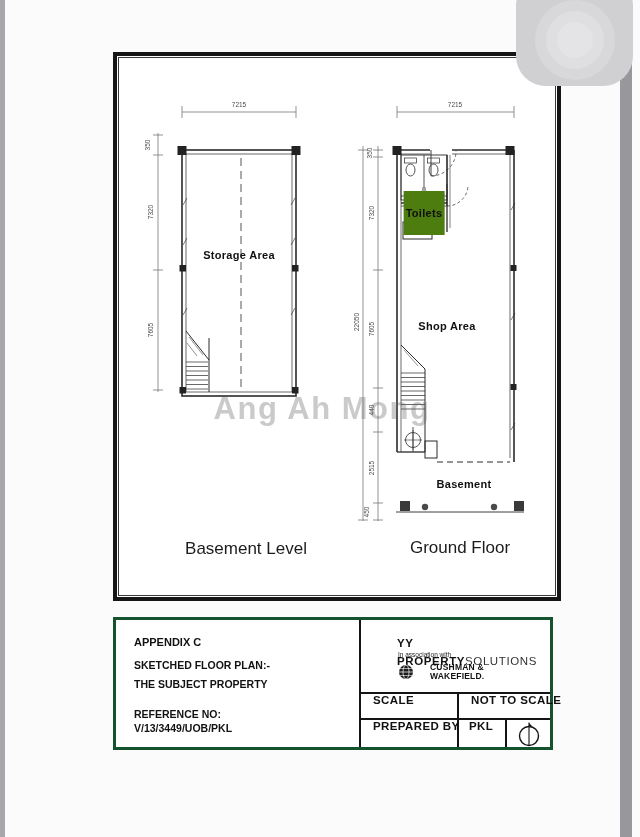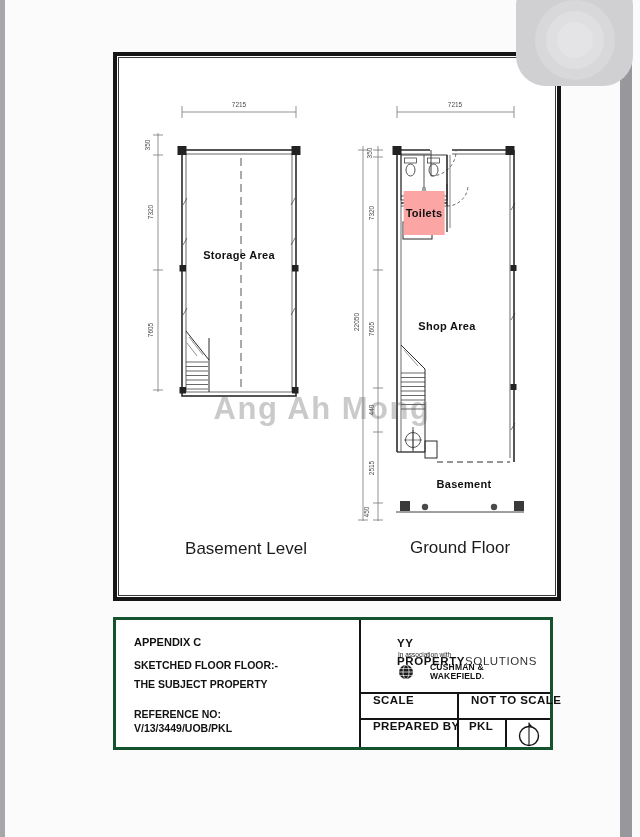--- a/index.html
+++ b/index.html
@@ -18,21 +18,21 @@
   .overlay .c3{position:absolute;left:11px;top:11px;width:36px;height:36px;border-radius:50%;background:#e4e4e6}
   
   .sheet{left:113px;top:52px;width:440px;height:541px;border:4px solid #161616;background:#fff;z-index:1}
   .sheet-inner{position:absolute;left:1px;top:1px;right:1px;bottom:1px;border:1px solid #3a3a3a}
   
   svg.plan{position:absolute;left:0;top:0;z-index:2;pointer-events:none}
   
   .dim{position:absolute;font-size:6.5px;color:#4a4a4a;transform:translate(-50%,-50%);white-space:nowrap;z-index:3}
   .dimv{position:absolute;font-size:6.5px;color:#4a4a4a;transform:translate(-50%,-50%) rotate(-90deg);white-space:nowrap;z-index:3}
   .room{position:absolute;font-weight:bold;font-size:11px;color:#101010;transform:translate(-50%,-50%);white-space:nowrap;letter-spacing:.3px;z-index:3}
-  .room.boxed{background:#fca5a5;padding:16px 2px}
+  .room.boxed{background:#4d7c0f;padding:16px 2px}
   .floor-title{position:absolute;font-size:17px;color:#1c1c1c;transform:translate(-50%,-50%);white-space:nowrap;z-index:3}
   .watermark{
     position:absolute;left:322px;top:409px;transform:translate(-50%,-50%);
     font-size:31px;font-weight:bold;color:rgba(95,95,95,.33);
     letter-spacing:1.5px;white-space:nowrap;z-index:4;
   }
   
   .tblock{left:113px;top:617px;width:440px;height:133px;border:3px solid #14532d;background:#fff;z-index:1;box-sizing:border-box}
   .tb-left{position:absolute;left:0;top:0;width:243px;height:127px;border-right:2px solid #141414}
   .tb-right{position:absolute;left:245px;top:0;right:0;height:127px}
@@ -219,21 +219,21 @@
 <div class="room" style="left:464px;top:484px">Basement</div>
 
 <div class="floor-title" style="left:246px;top:549px">Basement Level</div>
 <div class="floor-title" style="left:460px;top:548px">Ground Floor</div>
 
 <div class="watermark">Ang Ah Mong</div>
 
 <div class="abs tblock">
   <div class="tb-left">
     <div class="abs tb-bold t11" style="left:18px;top:16px">APPENDIX C</div>
-    <div class="abs tb-bold t10" style="left:18px;top:39px">SKETCHED FLOOR FLOOR:-</div>
+    <div class="abs tb-bold t10" style="left:18px;top:39px">SKETCHED FLOOR PLAN:-</div>
     <div class="abs tb-bold t10" style="left:18px;top:58px">THE SUBJECT PROPERTY</div>
     <div class="abs tb-bold t10" style="left:18px;top:88px">REFERENCE NO:</div>
     <div class="abs tb-bold t10" style="left:18px;top:102px">V/13/3449/UOB/PKL</div>
   </div>
   <div class="tb-right">
     <div class="tb-company">
       <div class="abs" style="left:36px;top:13px">
         <span class="brand-bold">YY PROPERTY</span><span class="brand-light">SOLUTIONS</span>
       </div>
       <div class="abs assoc" style="left:37px;top:31px">In association with</div>

